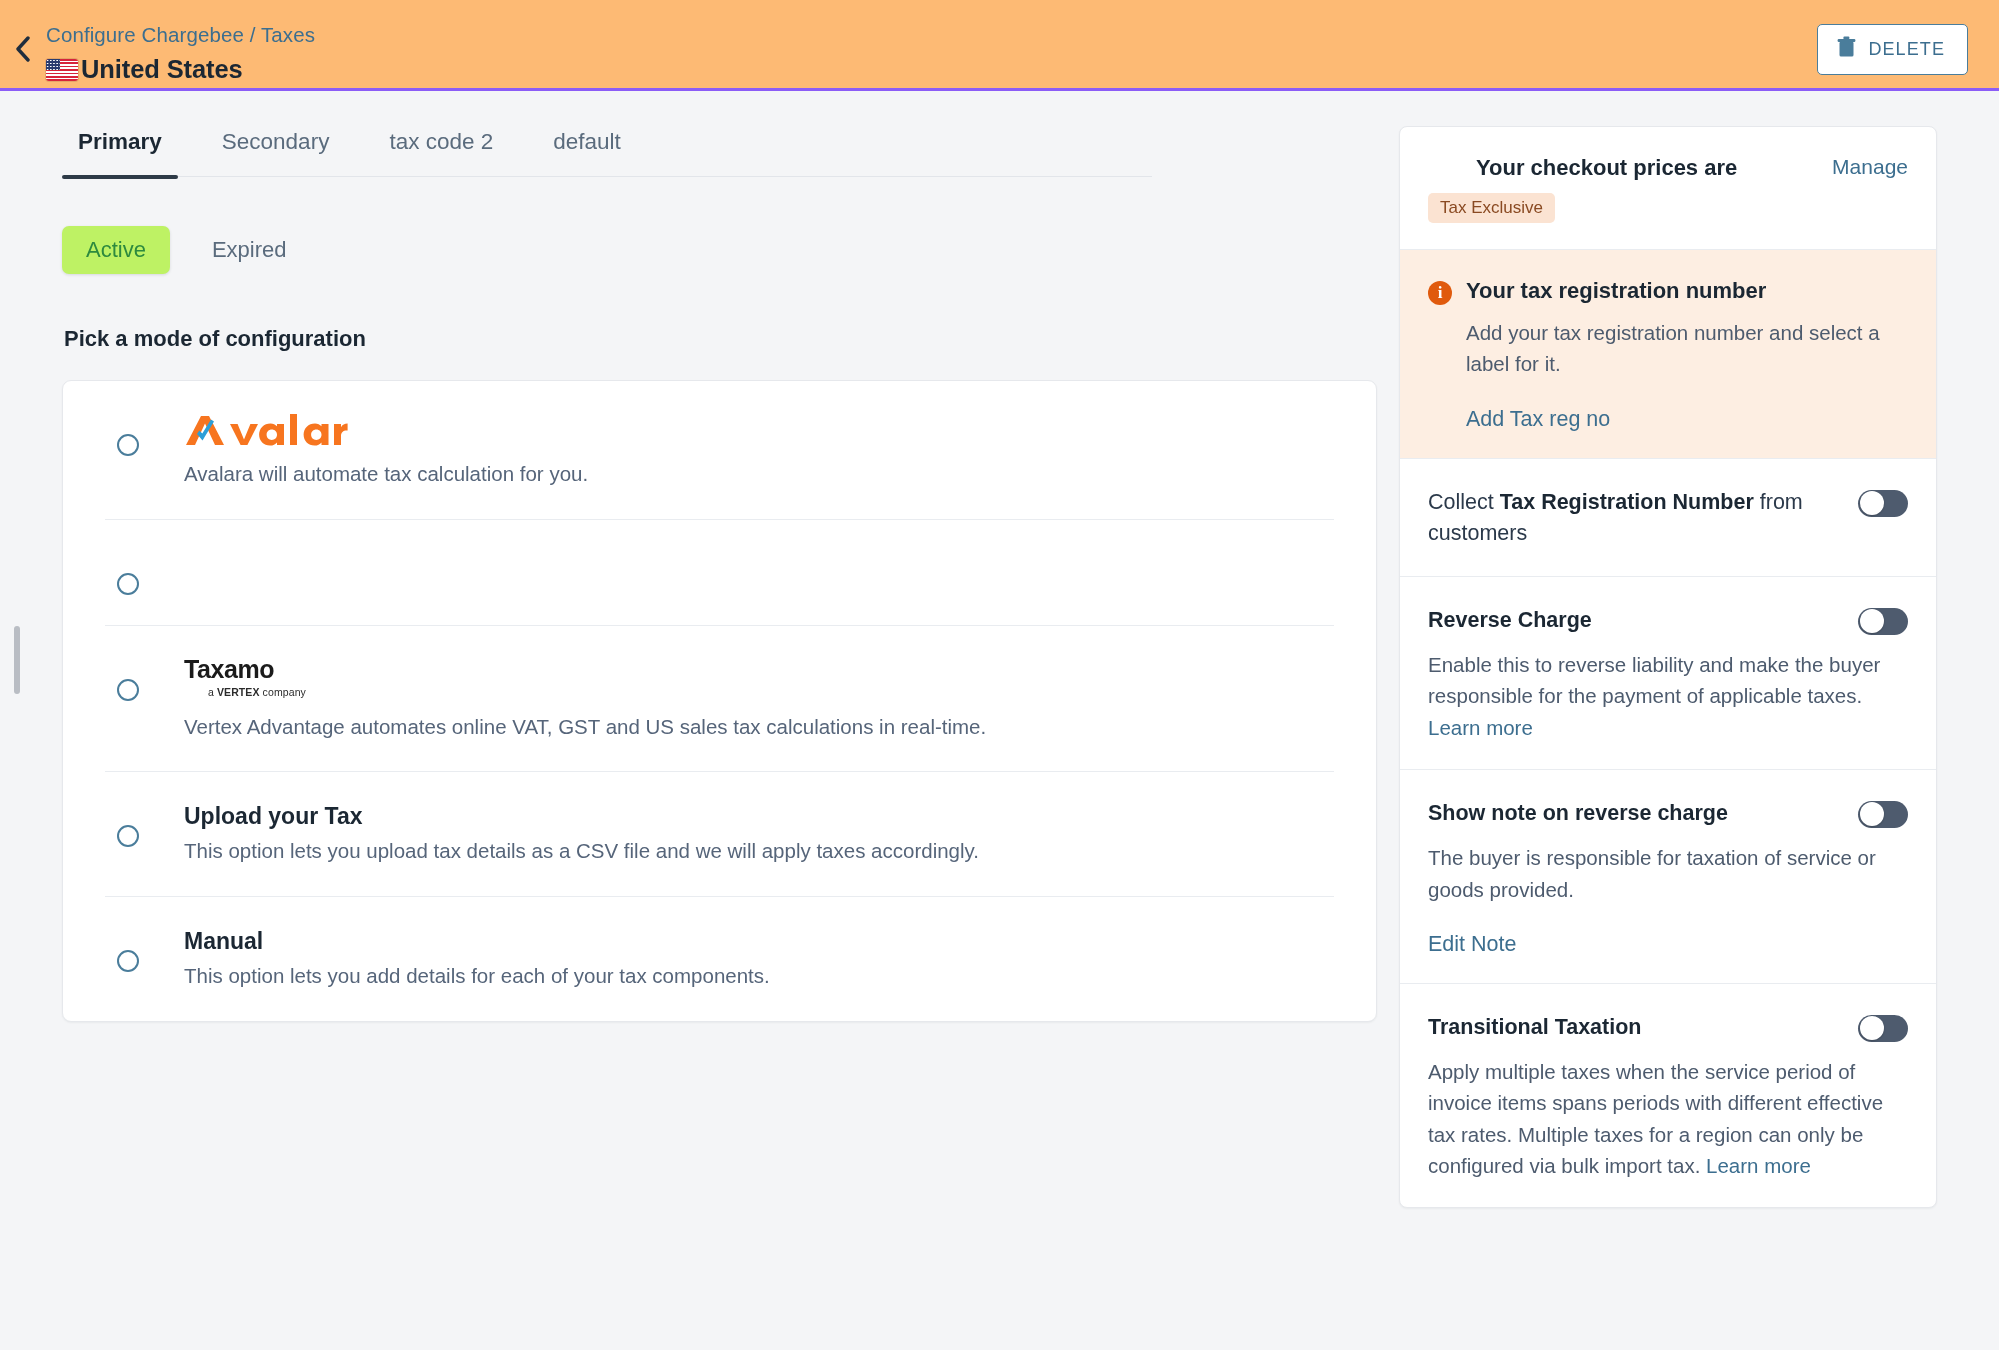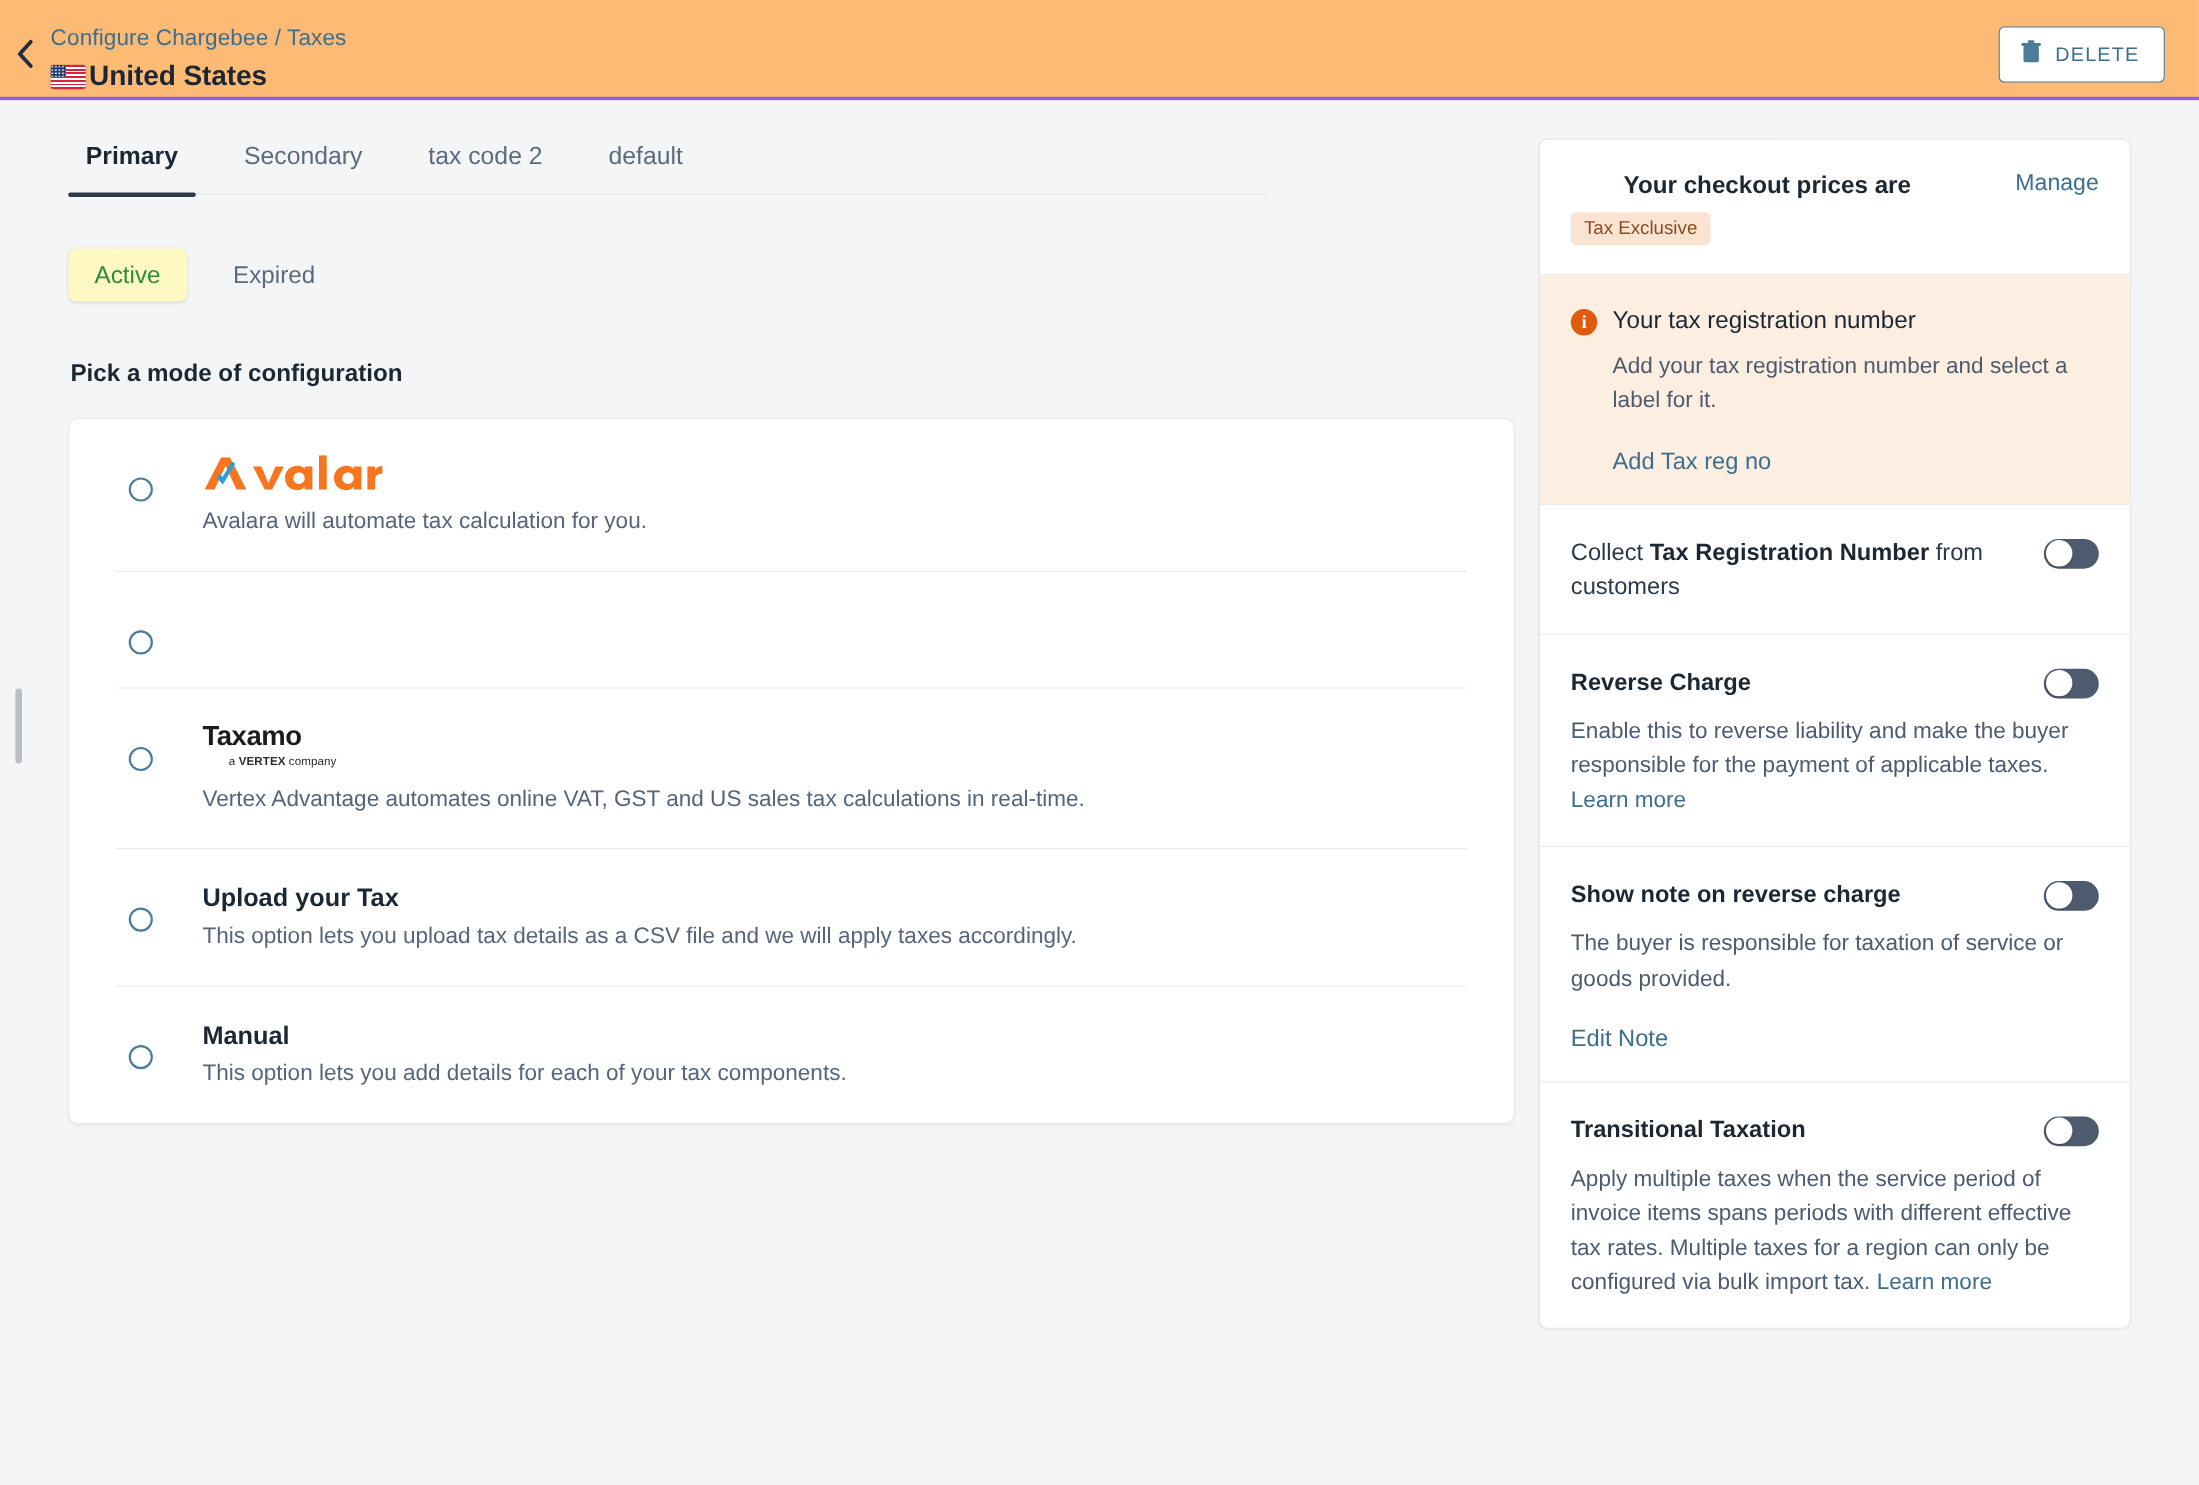--- a/index.html
+++ b/index.html
@@ -133,21 +133,21 @@
 
   .seg-row { display: flex; align-items: center; gap: 18px; margin: 49px 0 0 0; }
   .seg {
     font-size: 22px;
     padding: 11px 24px;
     border-radius: 7px;
     cursor: pointer;
     color: #5a6b7d;
   }
   .seg.active {
-    background: #fef9c3;
+    background: #bef264;
     color: #2d8a3e;
     box-shadow: 0 1px 3px rgba(20,30,45,.13);
   }
 
   .section-heading {
     font-size: 22px;
     font-weight: bold;
     color: #1b2733;
     margin: 52px 0 0 2px;
   }
@@ -244,21 +244,21 @@
     flex: 0 0 24px;
     width: 24px; height: 24px;
     border-radius: 50%;
     background: #e05a0d;
     color:#fff;
     font-size: 17px; font-weight: bold;
     display:flex; align-items:center; justify-content:center;
     margin-top: 3px;
     font-family: "Liberation Serif", serif;
   }
-  .alert-title { font-size: 22px; font-weight: normal; color:#1b2733; }
+  .alert-title { font-size: 22px; font-weight: bold; color:#1b2733; }
   .alert-desc {
     font-size: 20.5px; color:#4d5b6e; line-height:1.5;
     margin: 13px 0 0 38px;
   }
   .alert-link {
     display:inline-block; margin: 27px 0 0 38px;
     font-size: 21.5px; color:#3c6e8f; cursor:pointer;
   }
 
   .toggle-row { display:flex; align-items:flex-start; justify-content:space-between; gap:20px; }

